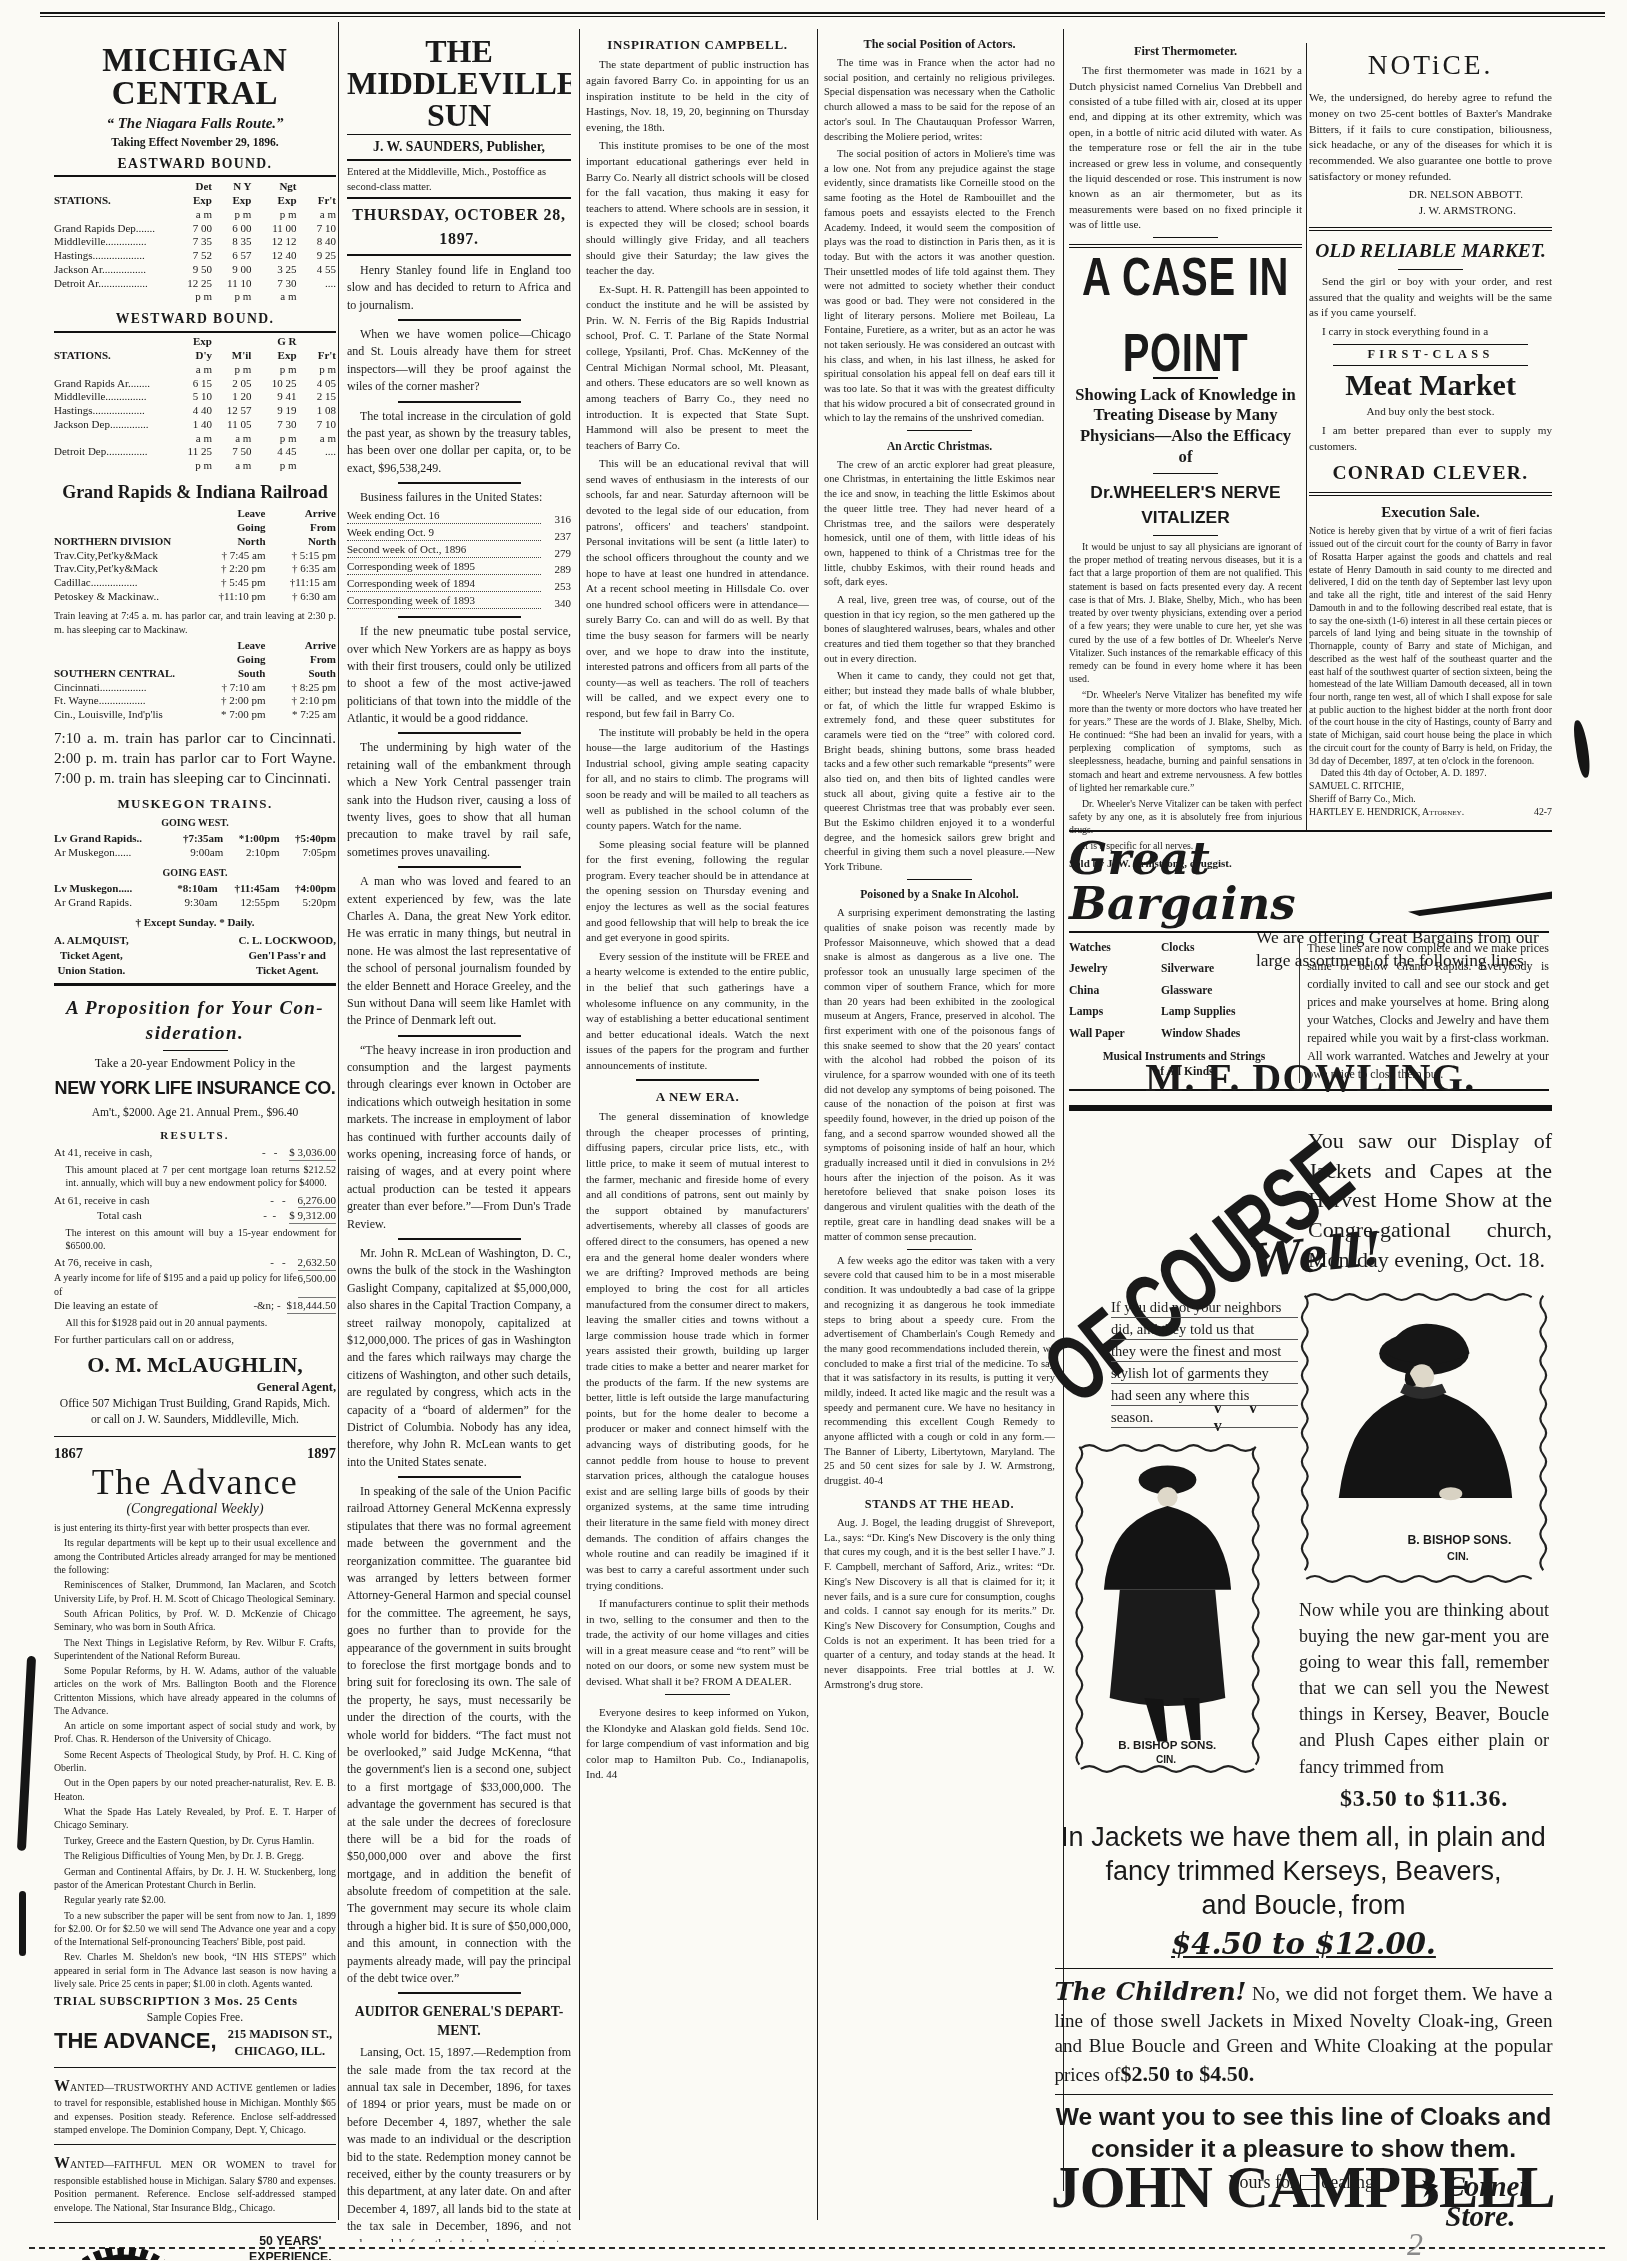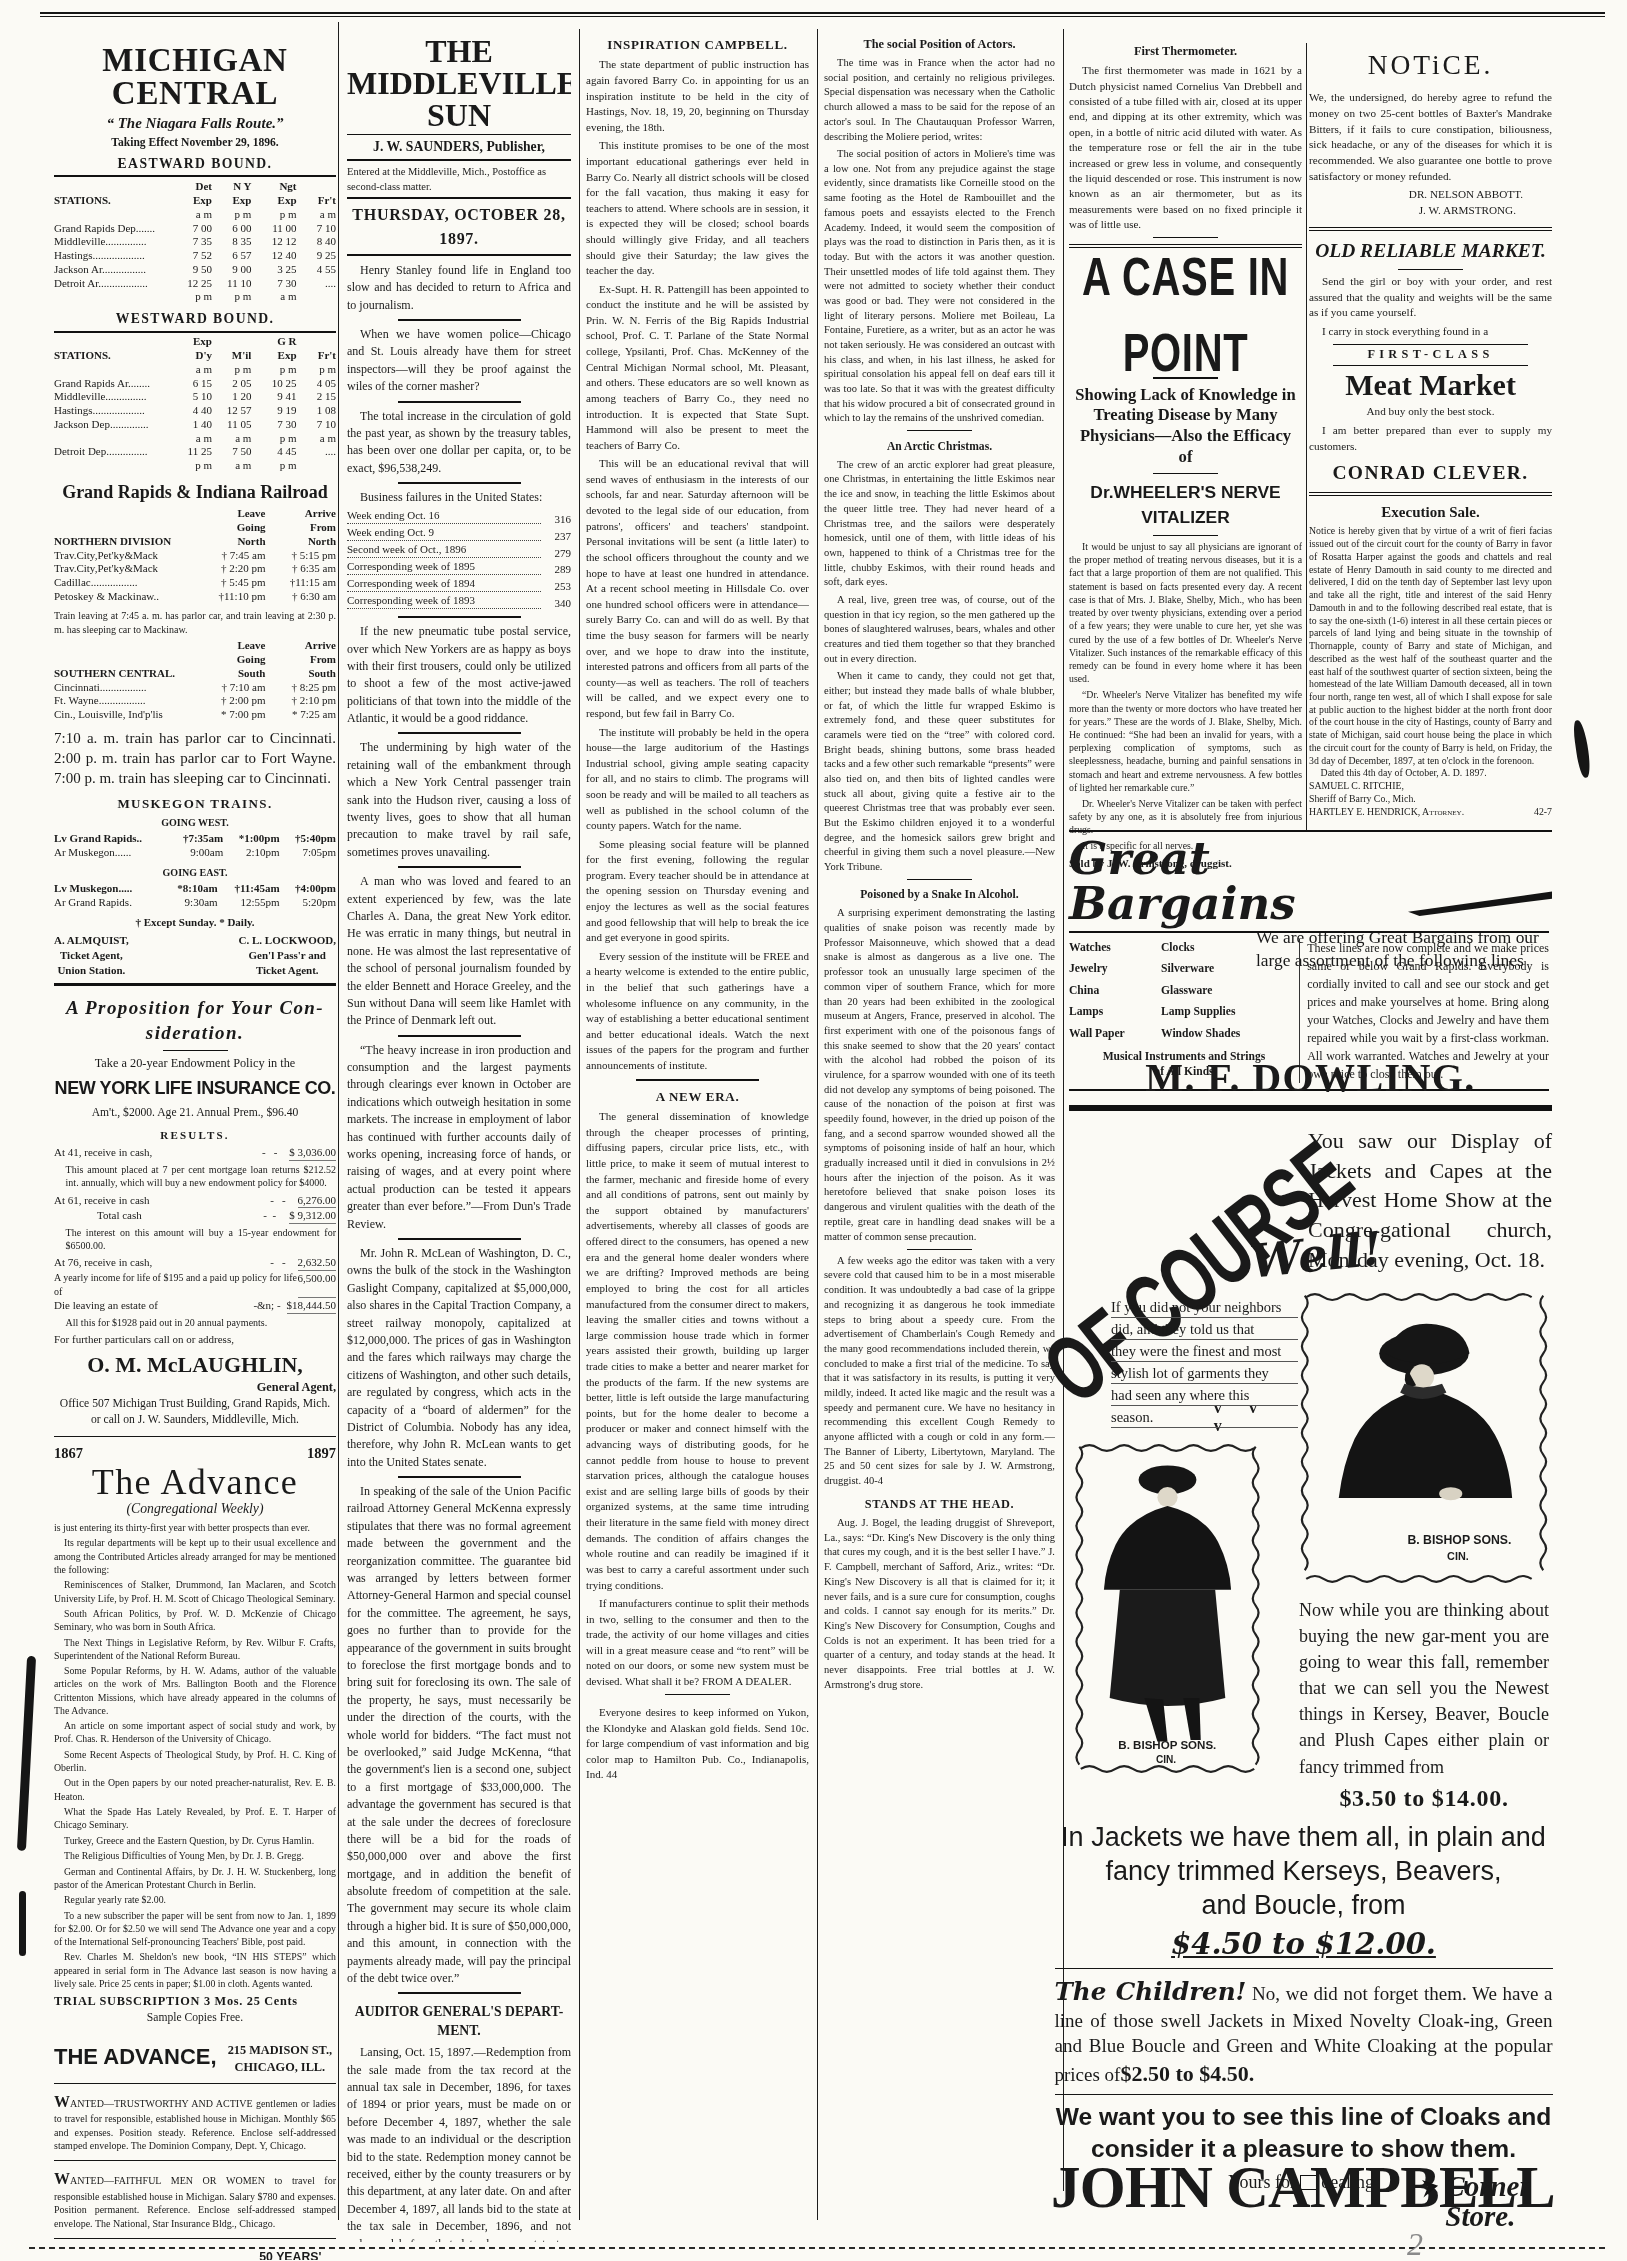--- a/index.html
+++ b/index.html
@@ -421,21 +421,21 @@
         <div class="adv-item">What the Spade Has Lately Revealed, by Prof. E. T. Harper of Chicago Seminary.</div>
         <div class="adv-item">Turkey, Greece and the Eastern Question, by Dr. Cyrus Hamlin.</div>
         <div class="adv-item">The Religious Difficulties of Young Men, by Dr. J. B. Gregg.</div>
         <div class="adv-item">German and Continental Affairs, by Dr. J. H. W. Stuckenberg, long pastor of the American Protestant Church in Berlin.</div>
         <div class="adv-item">Regular yearly rate $2.00.</div>
         <div class="adv-item">To a new subscriber the paper will be sent from now to Jan. 1, 1899 for $2.00.  Or for $2.50 we will send The Advance one year and a copy of the International Self-pronouncing Teachers' Bible, post paid.</div>
         <div class="adv-item">Rev. Charles M. Sheldon's new book, “IN HIS STEPS” which appeared in serial form in The Advance last season is now having a lively sale.  Price 25 cents in paper; $1.00 in cloth.  Agents wanted.</div>
       </div>
     <div class="adv-trial">TRIAL SUBSCRIPTION 3 Mos. 25 Cents</div>
     <div class="center" style="font-size:11.6px;">Sample Copies Free.</div>
-    <div style="display:flex;align-items:flex-start;gap:7.2px;margin-top:17px;">
+    <div style="display:flex;align-items:flex-start;gap:7.2px;margin-top:1px;">
       <span class="adv-name">THE ADVANCE,</span>
       <span class="bold" style="white-space:pre-line;font-size:12.3px;text-align:center;flex:1;">215 MADISON ST.,
 CHICAGO, ILL.</span>
     </div>
     <div class="hrule" style="margin-top:7.2px;"></div>
     <div class="wanted"><span class="lead">W</span><span>ANTED—TRUSTWORTHY AND ACTIVE gentlemen or ladies to travel for responsible, established house in Michigan. Monthly $65 and expenses. Position steady. Reference. Enclose self-addressed stamped envelope. The Dominion Company, Dept. Y, Chicago.</span></div>
     <div class="hrule"></div>
     <div class="wanted"><span class="lead">W</span><span>ANTED—FAITHFUL MEN OR WOMEN to travel for responsible established house in Michigan. Salary $780 and expenses. Position permanent. Reference. Enclose self-addressed stamped envelope. The National, Star Insurance Bldg., Chicago.</span></div>
     <div class="hrule"></div>
 
@@ -673,21 +673,21 @@
         <path d="M128 88 q-52 14 -72 54 q-14 30 -16 62 l176 0 q-2 -34 -18 -66 q-20 -38 -70 -50 Z" fill="#141414"></path>
         <path d="M62 204 l132 0 l14 150 q-80 22 -160 0 Z" fill="#1b1b1b"></path>
         <path d="M96 354 l18 60 l14 0 l-6 -58 Z" fill="#141414"></path>
         <path d="M150 354 l10 58 l14 0 l-2 -58 Z" fill="#141414"></path>
         <text x="60" y="425" font-size="16" font-weight="bold" fill="#1c1c1c" font-family="Liberation Sans, sans-serif">B. BISHOP SONS.</text>
         <text x="112" y="444" font-size="14" font-weight="bold" fill="#1c1c1c" font-family="Liberation Sans, sans-serif">CIN.</text>
       </svg>
     </div>
 
     <div class="abs nowwhile" style="left:230px;top:1561px;width:250px;">Now while you are thinking about buying the new gar-ment you are going to wear this fall, remember that we can sell you the Newest things in Kersey, Beaver, Boucle and Plush Capes either plain or fancy trimmed from</div>
-    <div class="abs price" style="left:230px;top:1749px;width:250px;">$3.50 to $14.00.</div>
+    <div class="abs price" style="left:230px;top:1749px;width:250px;">$3.50 to $11.36.</div>
 
     <div class="abs" style="left:-14.5px;top:1785px;width:498px;">
       <div class="jline">In Jackets we have them all, in plain and</div>
       <div class="jline">fancy trimmed Kerseys, Beavers,</div>
       <div class="jline">and Boucle, from</div>
       <div class="price2">$4.50 to $12.00.</div>
       <div class="hrule" style="margin-top:7.2px;"></div>
       <div class="childline"><span class="child-lead">The Children!</span><span>  No, we did not forget them.  We have a line of those swell Jackets in Mixed Novelty Cloak-ing, Green and Blue Boucle and Green and White Cloaking at the popular prices of</span><span class="bold" style="font-size:22px;">$2.50 to $4.50.</span></div>
       <div class="hrule" style="margin-top:5.8px;"></div>
       <div class="want">We want you to see this line of Cloaks and</div>

